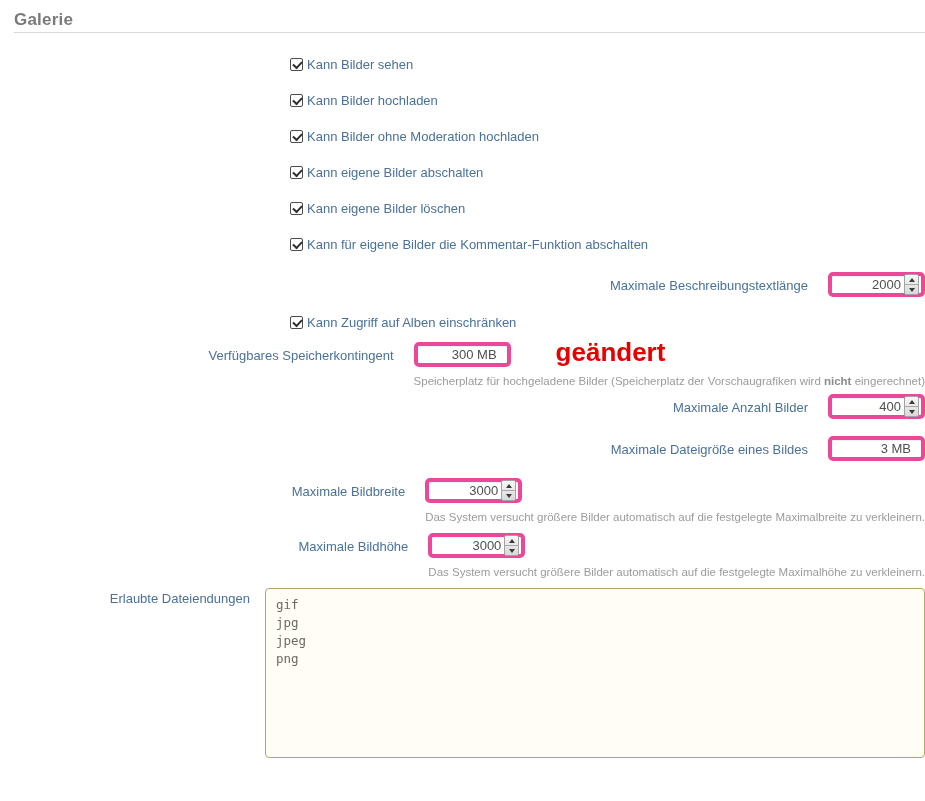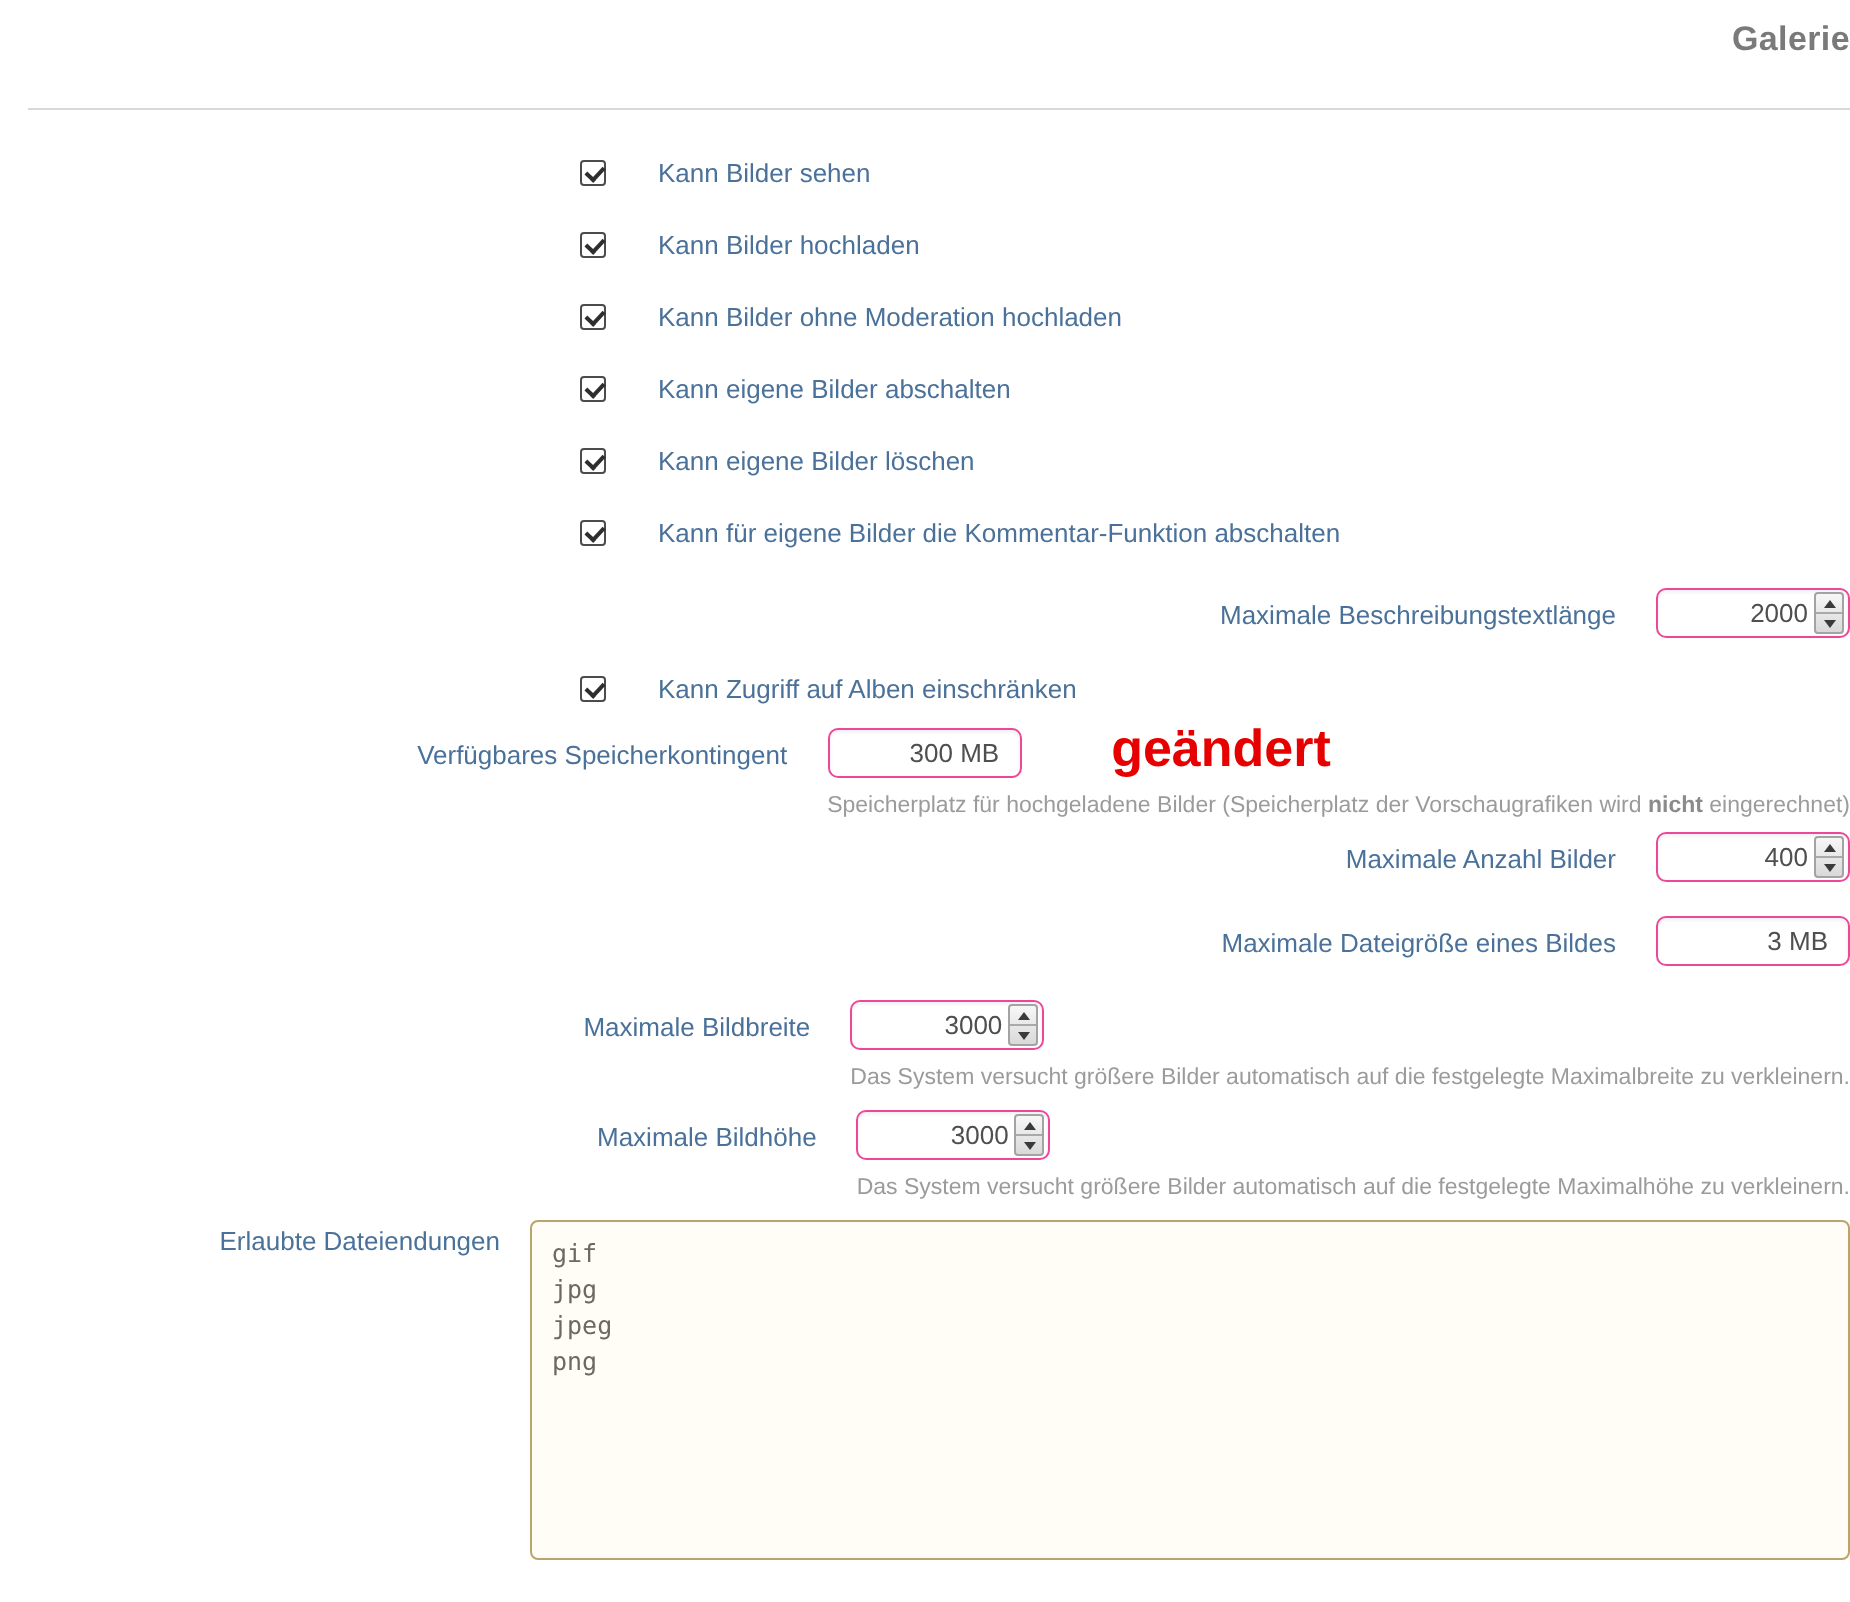--- a/index.html
+++ b/index.html
@@ -2,49 +2,49 @@
 <html><head>
 <meta charset="utf-8">
 <style>
   html, body { margin:0; padding:0; }
   body {
     width:925px; height:801px; overflow:hidden; background:#ffffff;
     font-family:"Liberation Sans","DejaVu Sans",sans-serif;
     -webkit-font-smoothing:antialiased;
   }
   
-  .page-header { margin:10px 0 0 14px; border-bottom:1px solid #d9d9d9; padding-bottom:24px;text-align:right; }
+  .page-header { margin:10px 0 0 14px; border-bottom:1px solid #d9d9d9; padding-bottom:2px; }
   .page-header h1 { margin:0; font-size:17px; font-weight:bold; color:#7a7a7a; letter-spacing:.2px; }
 
   .form { margin-top:23px; }
 
   
   .crow { margin-left:290px; height:17px; margin-bottom:19px; display:flex; align-items:center; }
   .crow.solo { margin-bottom:11px; }
   .cbox {
     position:relative; width:13px; height:13px; box-sizing:border-box;
     border:1px solid #4b4b4b; border-radius:2px; background:#fff; flex:0 0 auto;
   }
   .cbox::after {
     content:""; position:absolute; left:2px; top:2px; width:7px; height:4px;
     border-left:2px solid #2e2e2e; border-bottom:2px solid #2e2e2e;
     transform:rotate(-47deg);
   }
-  .clabel { margin-left:26px; font-size:13px; color:#4a7199; }
+  .clabel { margin-left:4px; font-size:13px; color:#4a7199; }
 
   
   .frow { display:flex; margin-bottom:17px;justify-content:flex-end; }
   .frow.tight { margin-bottom:7px; }
   .frow.after-help { margin-bottom:10px; }
   .flabel { width:268px; text-align:right; font-size:13px; color:#4a7199; padding-top:6px; flex:0 0 auto; }
   .fmain { margin-left:15px; position:relative; }
 
   .fbox {
     margin-left:5px; width:97px; height:25px; box-sizing:border-box;
-    border:1px solid #ec4899; border-radius:5px; background:#fff;
+    border:4px solid #ec4899; border-radius:5px; background:#fff;
     box-shadow:inset 0 1px 2px rgba(0,0,0,.07);
     display:flex; align-items:center; padding:0 2px 0 5px;
   }
   .fbox.plain { padding-right:7px; }
   .fval { flex:1; text-align:right; font-size:13px; color:#4f4f4f; padding-right:3px; white-space:nowrap; }
 
   
   .spin {
     width:15px; height:21px; box-sizing:border-box; flex:0 0 auto;
     border:1px solid #a3a3a3; border-radius:2px;

